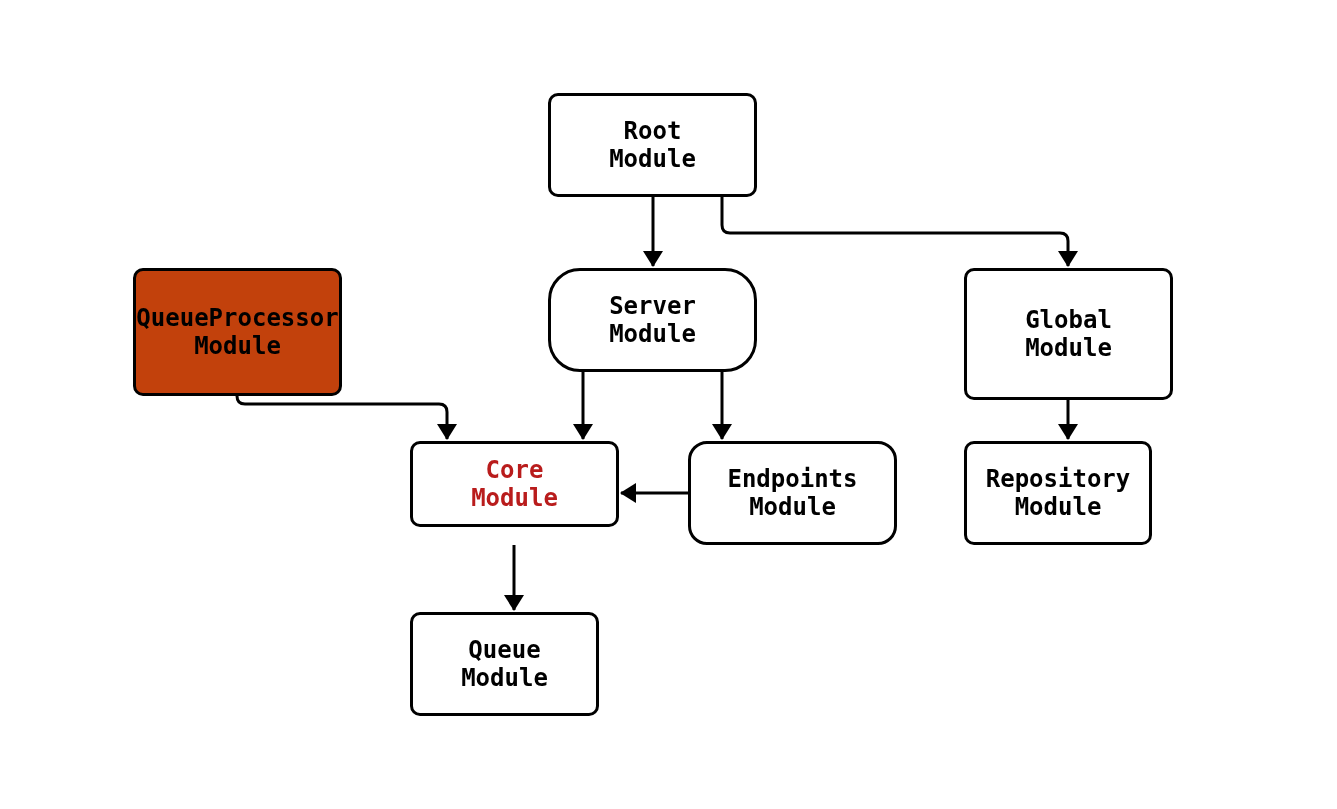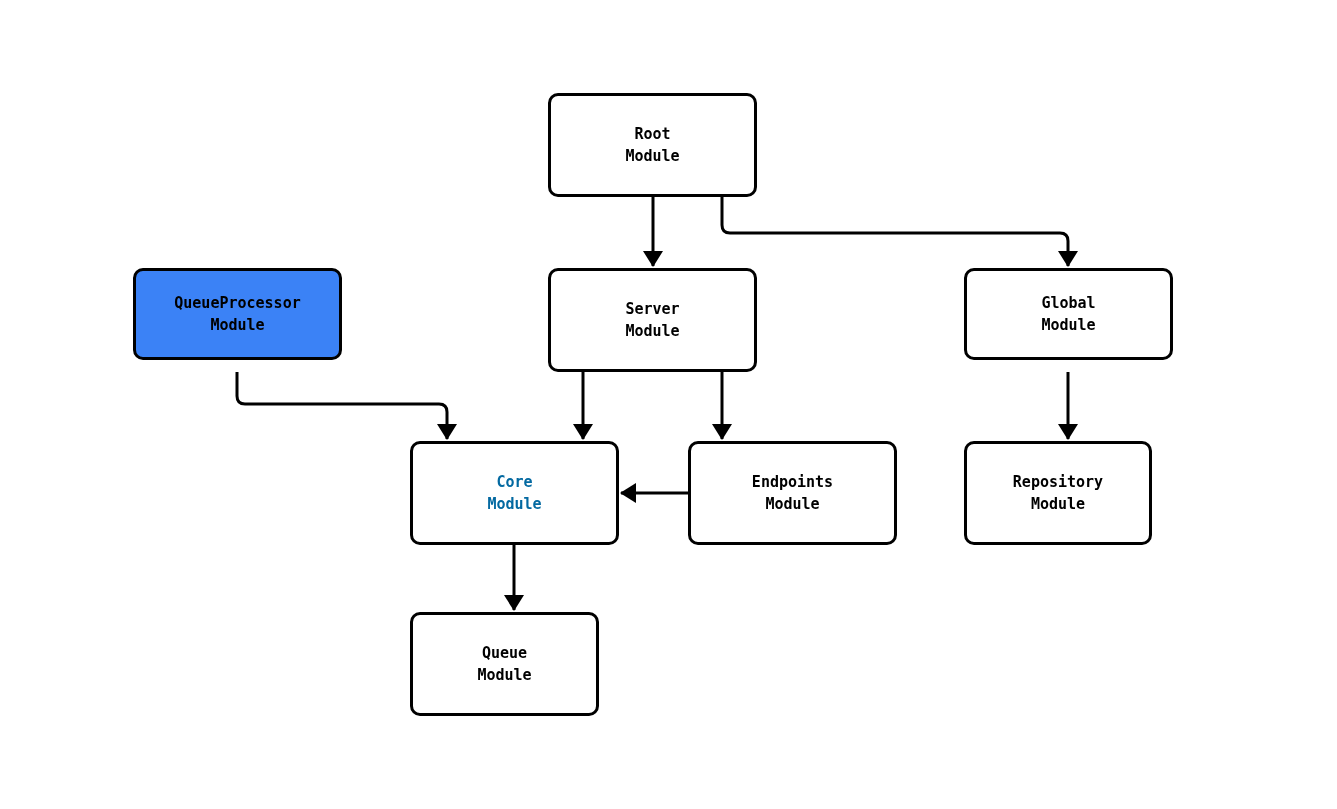--- a/index.html
+++ b/index.html
@@ -28,22 +28,22 @@
     position: absolute;
     box-sizing: border-box;
     border: 3px solid #000000;
     border-radius: 10px;
     background: #ffffff;
     display: flex;
     align-items: center;
     justify-content: center;
     text-align: center;
     font-weight: bold;
-    font-size: 15px;
-    line-height: 22px;
+    font-size: 24px;
+    line-height: 28px;
     white-space: pre-line;
     color: #000000;
   }
 </style>
 </head>
 <body>
 
 <div class="canvas" style="background: rgb(255, 255, 255);">
   <svg class="edges-layer" id="edges-svg" width="1337" height="809">
     <defs>
@@ -56,27 +56,27 @@
       <path d="M 237 372 L 237 396 Q 237 404 245 404 L 439 404 Q 447 404 447 412 L 447 439" class="edge" stroke="#000000" marker-end="url(#arrowhead)"></path>
       <path d="M 583 372 L 583 439" class="edge" stroke="#000000" marker-end="url(#arrowhead)"></path>
       <path d="M 722 372 L 722 439" class="edge" stroke="#000000" marker-end="url(#arrowhead)"></path>
       <path d="M 688 493 L 621 493" class="edge" stroke="#000000" marker-end="url(#arrowhead)"></path>
       <path d="M 1068 372 L 1068 439" class="edge" stroke="#000000" marker-end="url(#arrowhead)"></path>
       <path d="M 514 545 L 514 610" class="edge" stroke="#000000" marker-end="url(#arrowhead)"></path>
     </svg>
 
   <div class="node" style="left: 548px; top: 93px; width: 209px; height: 104px; background: rgb(255, 255, 255); border-color: rgb(0, 0, 0); color: rgb(0, 0, 0);">Root
 Module</div>
-  <div class="node" style="left: 133px; top: 268px; width: 209px; height: 92px; background: #3b82f6; border-color: rgb(0, 0, 0); color: rgb(0, 0, 0);">QueueProcessor
+  <div class="node" style="left: 133px; top: 268px; width: 209px; height: 128px; background: #c2410c; border-color: rgb(0, 0, 0); color: rgb(0, 0, 0);">QueueProcessor
 Module</div>
-  <div class="node" style="left: 548px; top: 268px; width: 209px; height: 104px; background: rgb(255, 255, 255); border-color: rgb(0, 0, 0); color: rgb(0, 0, 0);">Server
+  <div class="node" style="left: 548px; top: 268px; width: 209px; height: 104px; background: rgb(255, 255, 255); border-color: rgb(0, 0, 0); color: rgb(0, 0, 0); border-radius: 32px;">Server
 Module</div>
-  <div class="node" style="left: 964px; top: 268px; width: 209px; height: 92px; background: rgb(255, 255, 255); border-color: rgb(0, 0, 0); color: rgb(0, 0, 0);">Global
+  <div class="node" style="left: 964px; top: 268px; width: 209px; height: 132px; background: rgb(255, 255, 255); border-color: rgb(0, 0, 0); color: rgb(0, 0, 0);">Global
 Module</div>
-  <div class="node" style="left: 410px; top: 441px; width: 209px; height: 104px; background: rgb(255, 255, 255); border-color: rgb(0, 0, 0); color: #0369a1;">Core
+  <div class="node" style="left: 410px; top: 441px; width: 209px; height: 86px; background: rgb(255, 255, 255); border-color: rgb(0, 0, 0); color: #b91c1c;">Core
 Module</div>
-  <div class="node" style="left: 688px; top: 441px; width: 209px; height: 104px; background: rgb(255, 255, 255); border-color: rgb(0, 0, 0); color: rgb(0, 0, 0);">Endpoints
+  <div class="node" style="left: 688px; top: 441px; width: 209px; height: 104px; background: rgb(255, 255, 255); border-color: rgb(0, 0, 0); color: rgb(0, 0, 0); border-radius: 19px;">Endpoints
 Module</div>
   <div class="node" style="left: 964px; top: 441px; width: 188px; height: 104px; background: rgb(255, 255, 255); border-color: rgb(0, 0, 0); color: rgb(0, 0, 0);">Repository
 Module</div>
   <div class="node" style="left: 410px; top: 612px; width: 189px; height: 104px; background: rgb(255, 255, 255); border-color: rgb(0, 0, 0); color: rgb(0, 0, 0);">Queue
 Module</div>
 </div>
 
 </body></html>

